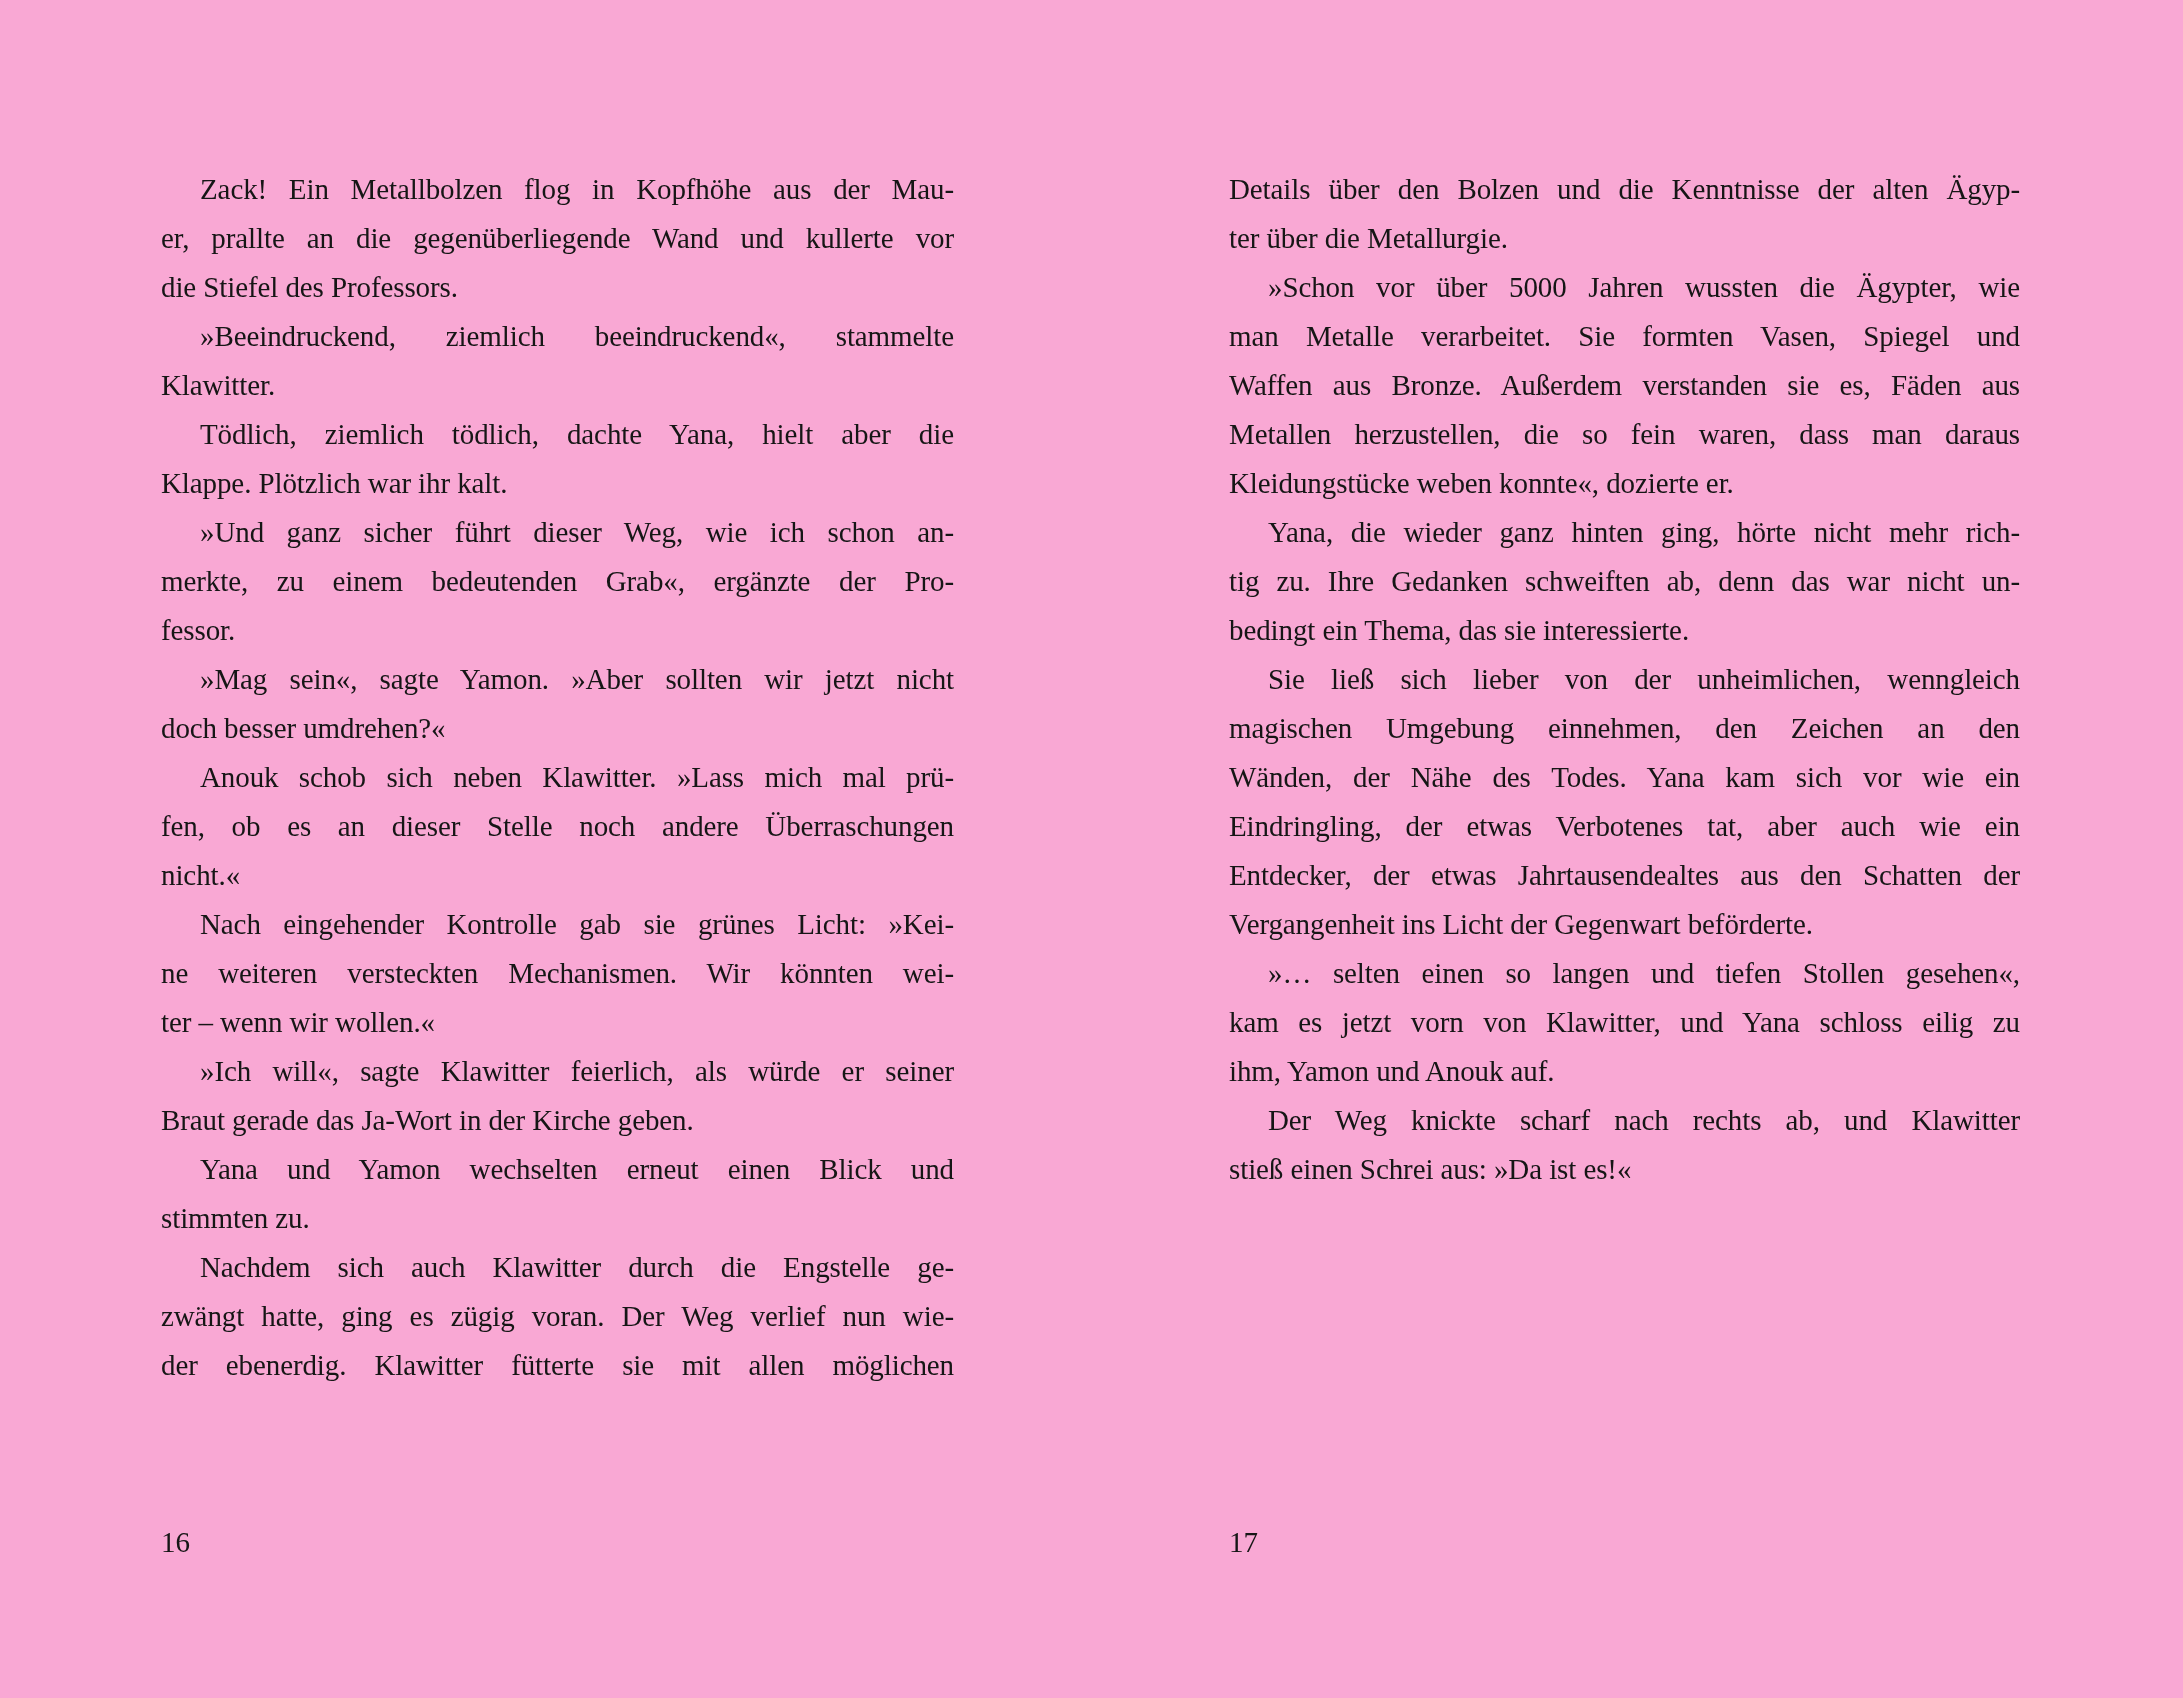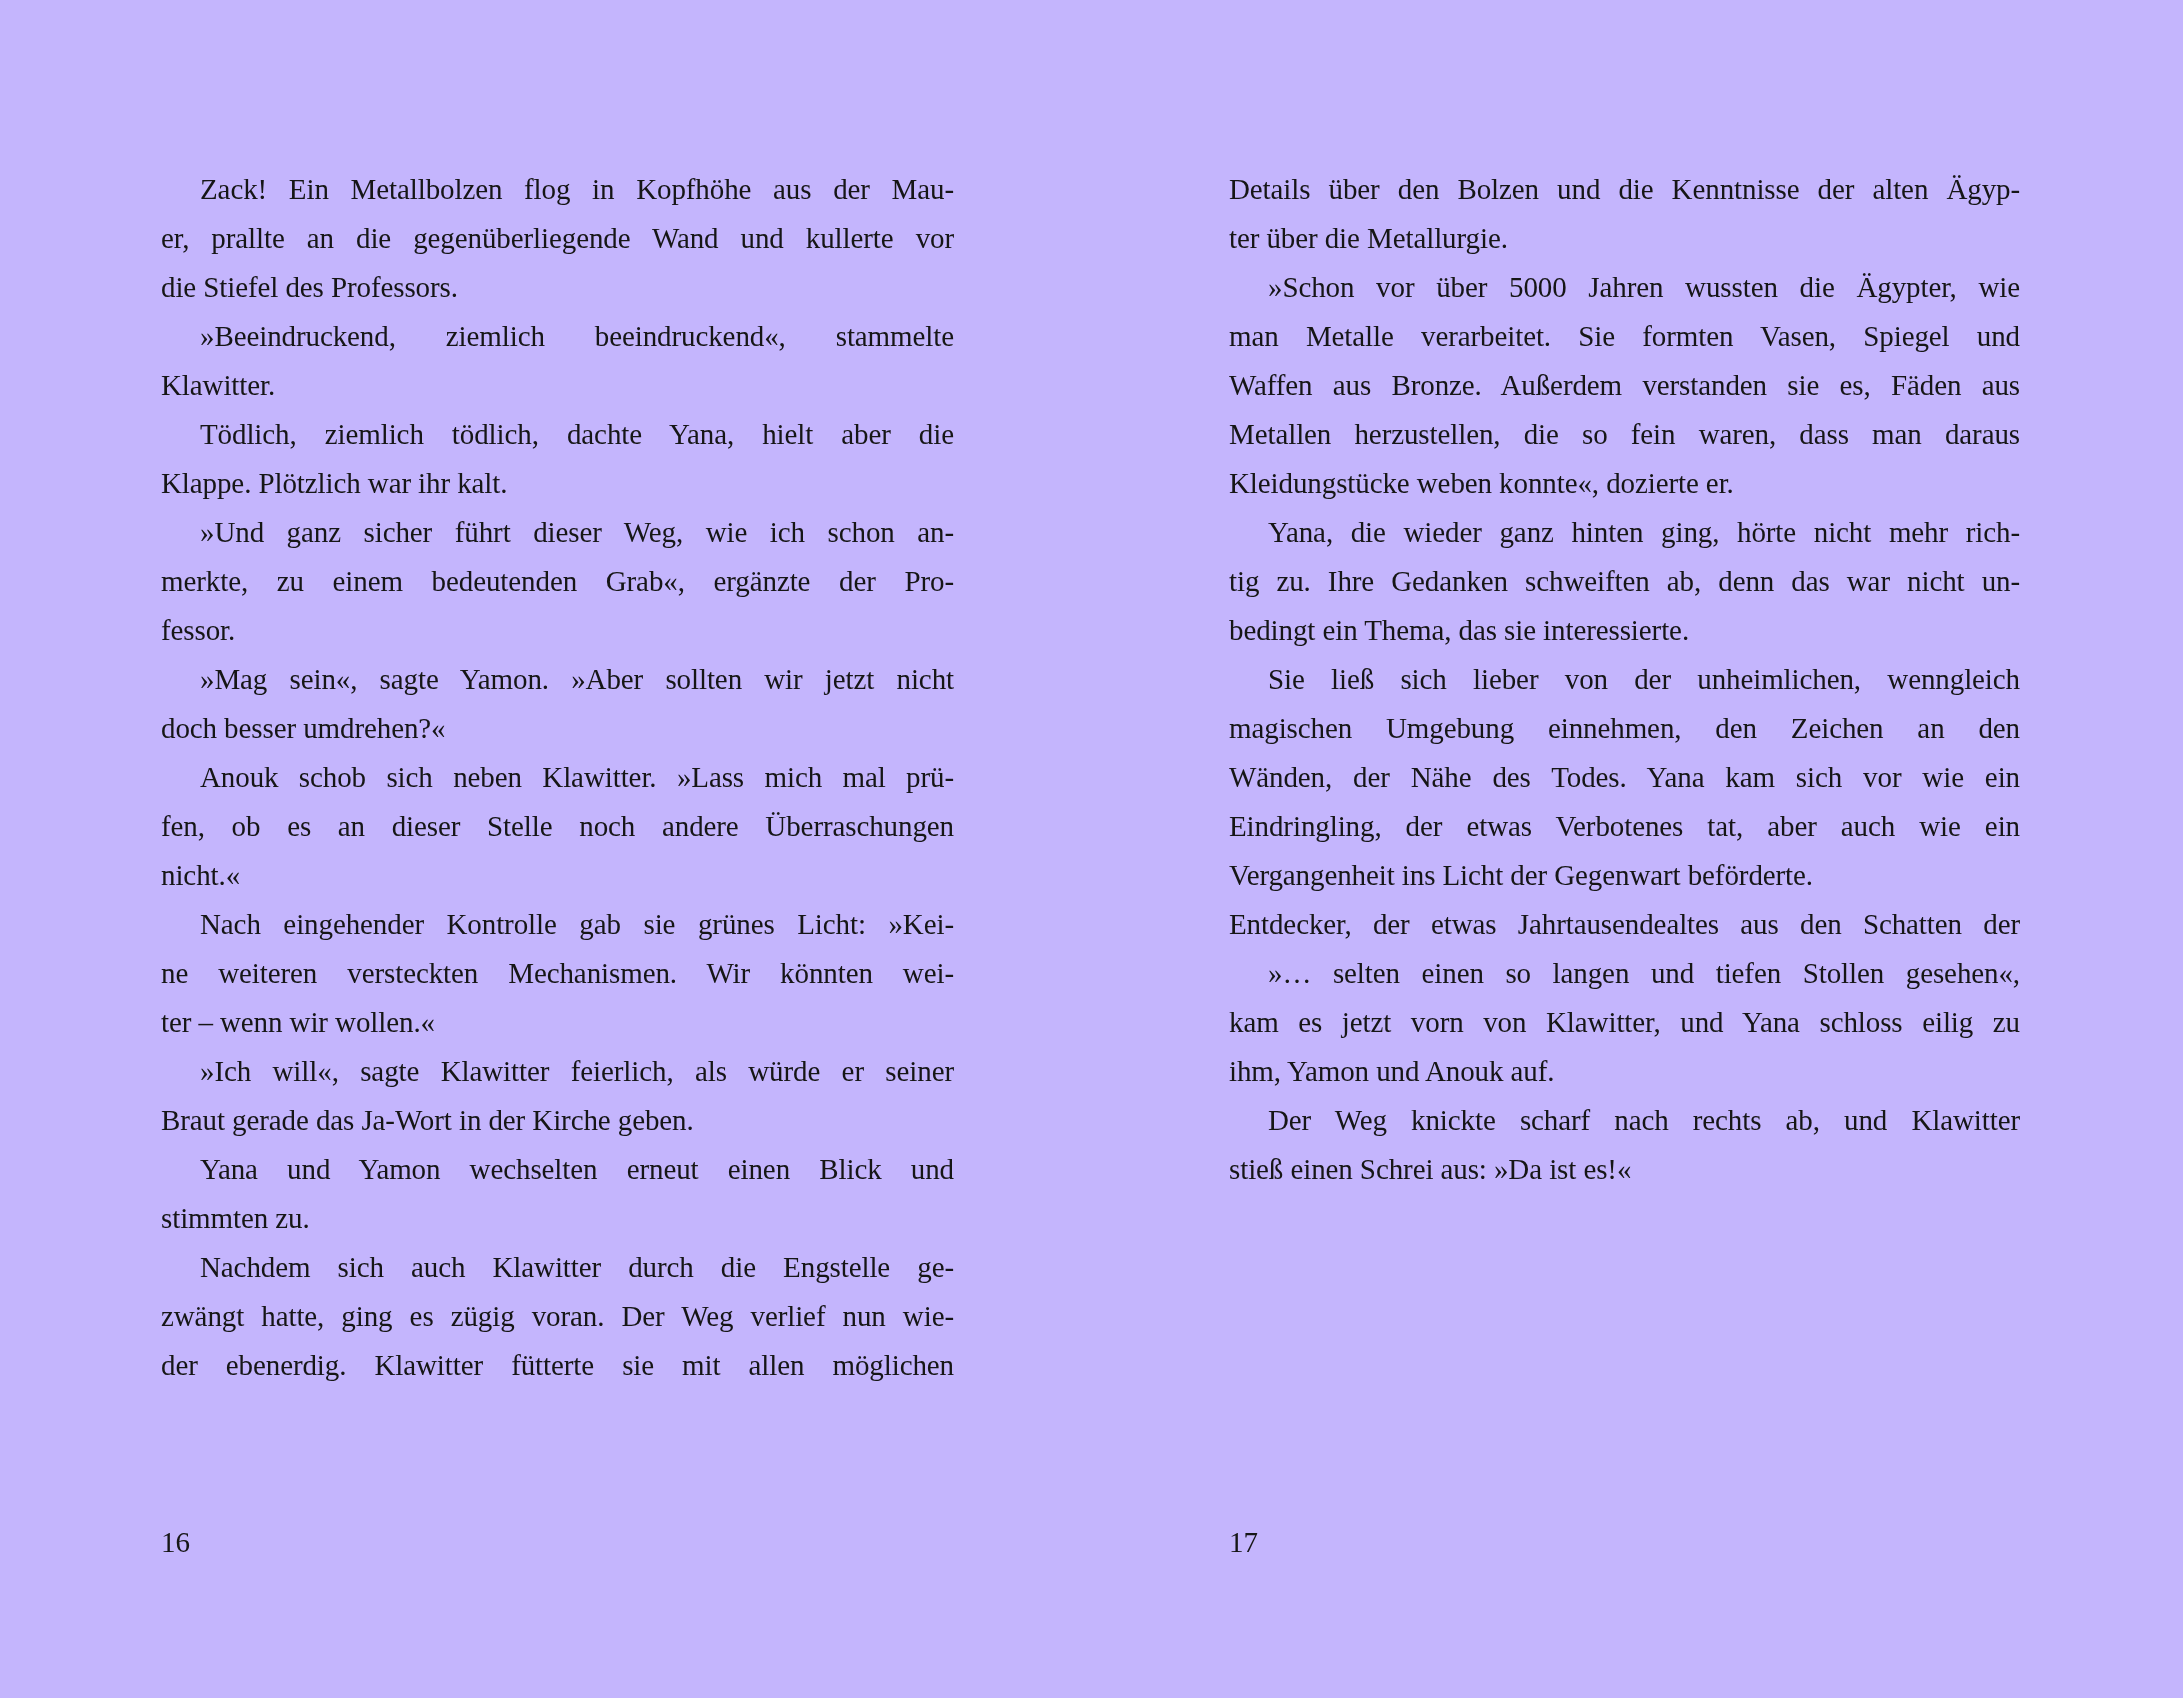--- a/index.html
+++ b/index.html
@@ -4,21 +4,21 @@
 <style>
   html, body {
     margin: 0;
     padding: 0;
     background: #ffffff;
   }
   .canvas {
     position: relative;
     width: 2183px;
     height: 1699px;
-    background: #c4b5fd;
+    background: #f9a8d4;
     overflow: hidden;
     font-family: "Liberation Serif", "DejaVu Serif", serif;
     color: #161616;
   }
   .textblock {
     position: absolute;
     top: 165px;
     font-size: 29px;
     line-height: 49px;
     letter-spacing: -0.1px;
@@ -83,22 +83,22 @@
       <div class="line j">Waffen aus Bronze. Außerdem verstanden sie es, Fäden aus</div>
       <div class="line j">Metallen herzustellen, die so fein waren, dass man daraus</div>
       <div class="line">Kleidungstücke weben konnte«, dozierte er.</div>
       <div class="line j ind">Yana, die wieder ganz hinten ging, hörte nicht mehr rich-</div>
       <div class="line j">tig zu. Ihre Gedanken schweiften ab, denn das war nicht un-</div>
       <div class="line">bedingt ein Thema, das sie interessierte.</div>
       <div class="line j ind">Sie ließ sich lieber von der unheimlichen, wenngleich</div>
       <div class="line j">magischen Umgebung einnehmen, den Zeichen an den</div>
       <div class="line j">Wänden, der Nähe des Todes. Yana kam sich vor wie ein</div>
       <div class="line j">Eindringling, der etwas Verbotenes tat, aber auch wie ein</div>
+      <div class="line j">Entdecker, der etwas Jahrtausendealtes aus den Schatten der</div>
       <div class="line">Vergangenheit ins Licht der Gegenwart beförderte.</div>
-      <div class="line j">Entdecker, der etwas Jahrtausendealtes aus den Schatten der</div>
       <div class="line j ind">»… selten einen so langen und tiefen Stollen gesehen«,</div>
       <div class="line j">kam es jetzt vorn von Klawitter, und Yana schloss eilig zu</div>
       <div class="line">ihm, Yamon und Anouk auf.</div>
       <div class="line j ind">Der Weg knickte scharf nach rechts ab, und Klawitter</div>
       <div class="line">stieß einen Schrei aus: »Da ist es!«</div>
     </div>
 
   <div class="pagenum left">16</div>
 
   <div class="pagenum right">17</div>

